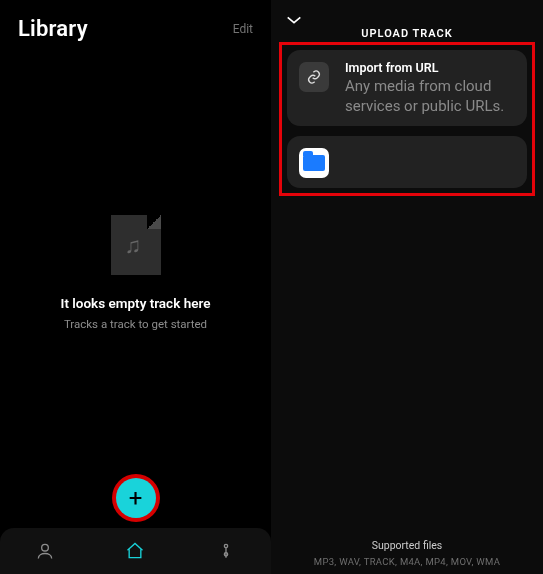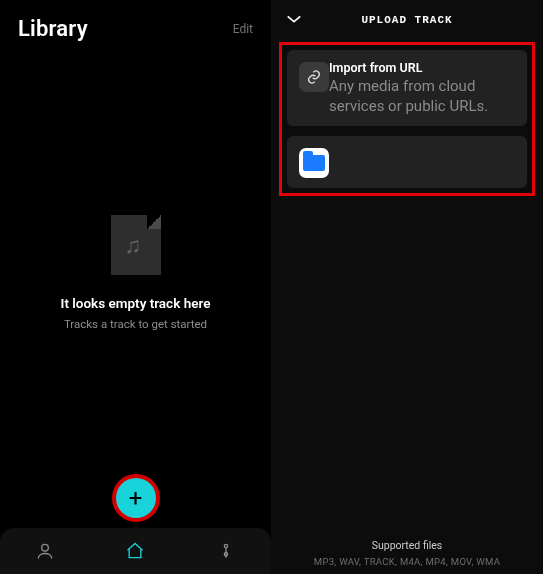--- a/index.html
+++ b/index.html
@@ -24,27 +24,27 @@
   .fab-wrap { position: absolute; left: 50%; transform: translateX(-50%); bottom: 52px; width: 48px; height: 48px; border-radius: 50%; background: #d40000; display: flex; align-items: center; justify-content: center; }
   .fab { width: 40px; height: 40px; border-radius: 50%; background: #19d3da; display: flex; align-items: center; justify-content: center; cursor: pointer; }
   .fab-plus { font-size: 24px; font-weight: 400; color: #000; line-height: 1; }
 
   .tabbar { position: absolute; bottom: 0; left: 0; right: 0; height: 46px; background: #111; border-radius: 14px 14px 0 0; display: flex; align-items: center; justify-content: space-around; }
   .tab { width: 60px; display: flex; align-items: center; justify-content: center; color: #8d8d8d; cursor: pointer; }
   .tab.active { color: #19d3da; }
   .tab svg { width: 20px; height: 20px; }
 
   
-  .r-header { position: relative; height: 40px; display: flex; align-items: center; justify-content: center; font-family: Liberation Mono, monospace; }
+  .r-header { position: relative; height: 40px; display: flex; align-items: flex-end; justify-content: center; }
   .r-back { position: absolute; left: 14px; top: 12px; cursor: pointer; }
   .r-back svg { width: 18px; height: 14px; stroke: #fff; }
   .r-title { font-size: 11px; letter-spacing: 1px; font-weight: 600; }
 
   .hl-box { position: absolute; top: 42px; left: 8px; right: 8px; border: 3px solid #e5030a; padding: 5px; }
-  .option { background: #222; border-radius: 6px; padding: 10px 12px; display: flex; align-items: flex-start; gap: 0; cursor: pointer; }
+  .option { background: #222; border-radius: 13px; padding: 10px 12px; display: flex; align-items: flex-start; gap: 16px; cursor: pointer; }
   .option + .option { margin-top: 10px; }
   .opt-icon { width: 30px; height: 30px; border-radius: 7px; display: flex; align-items: center; justify-content: center; flex-shrink: 0; margin-top: 2px; }
   .opt-icon.link { background: #3a3a3a; color: #ddd; }
   .opt-icon.link svg { width: 16px; height: 16px; }
   .opt-icon.files { background: #fff; }
   .files-glyph { width: 22px; height: 16px; background: #1a7bff; border-radius: 2px; position: relative; }
   .files-glyph::before { content:""; position:absolute; top:-4px; left:0; width:10px; height:5px; background:#1a7bff; border-radius:2px 2px 0 0; }
   .opt-text { display: flex; flex-direction: column; }
   .opt-title { font-size: 12.5px; font-weight: 600; margin-bottom: 2px; }
   .opt-desc { font-size: 15px; color: #8a8a8a; line-height: 1.3; }

